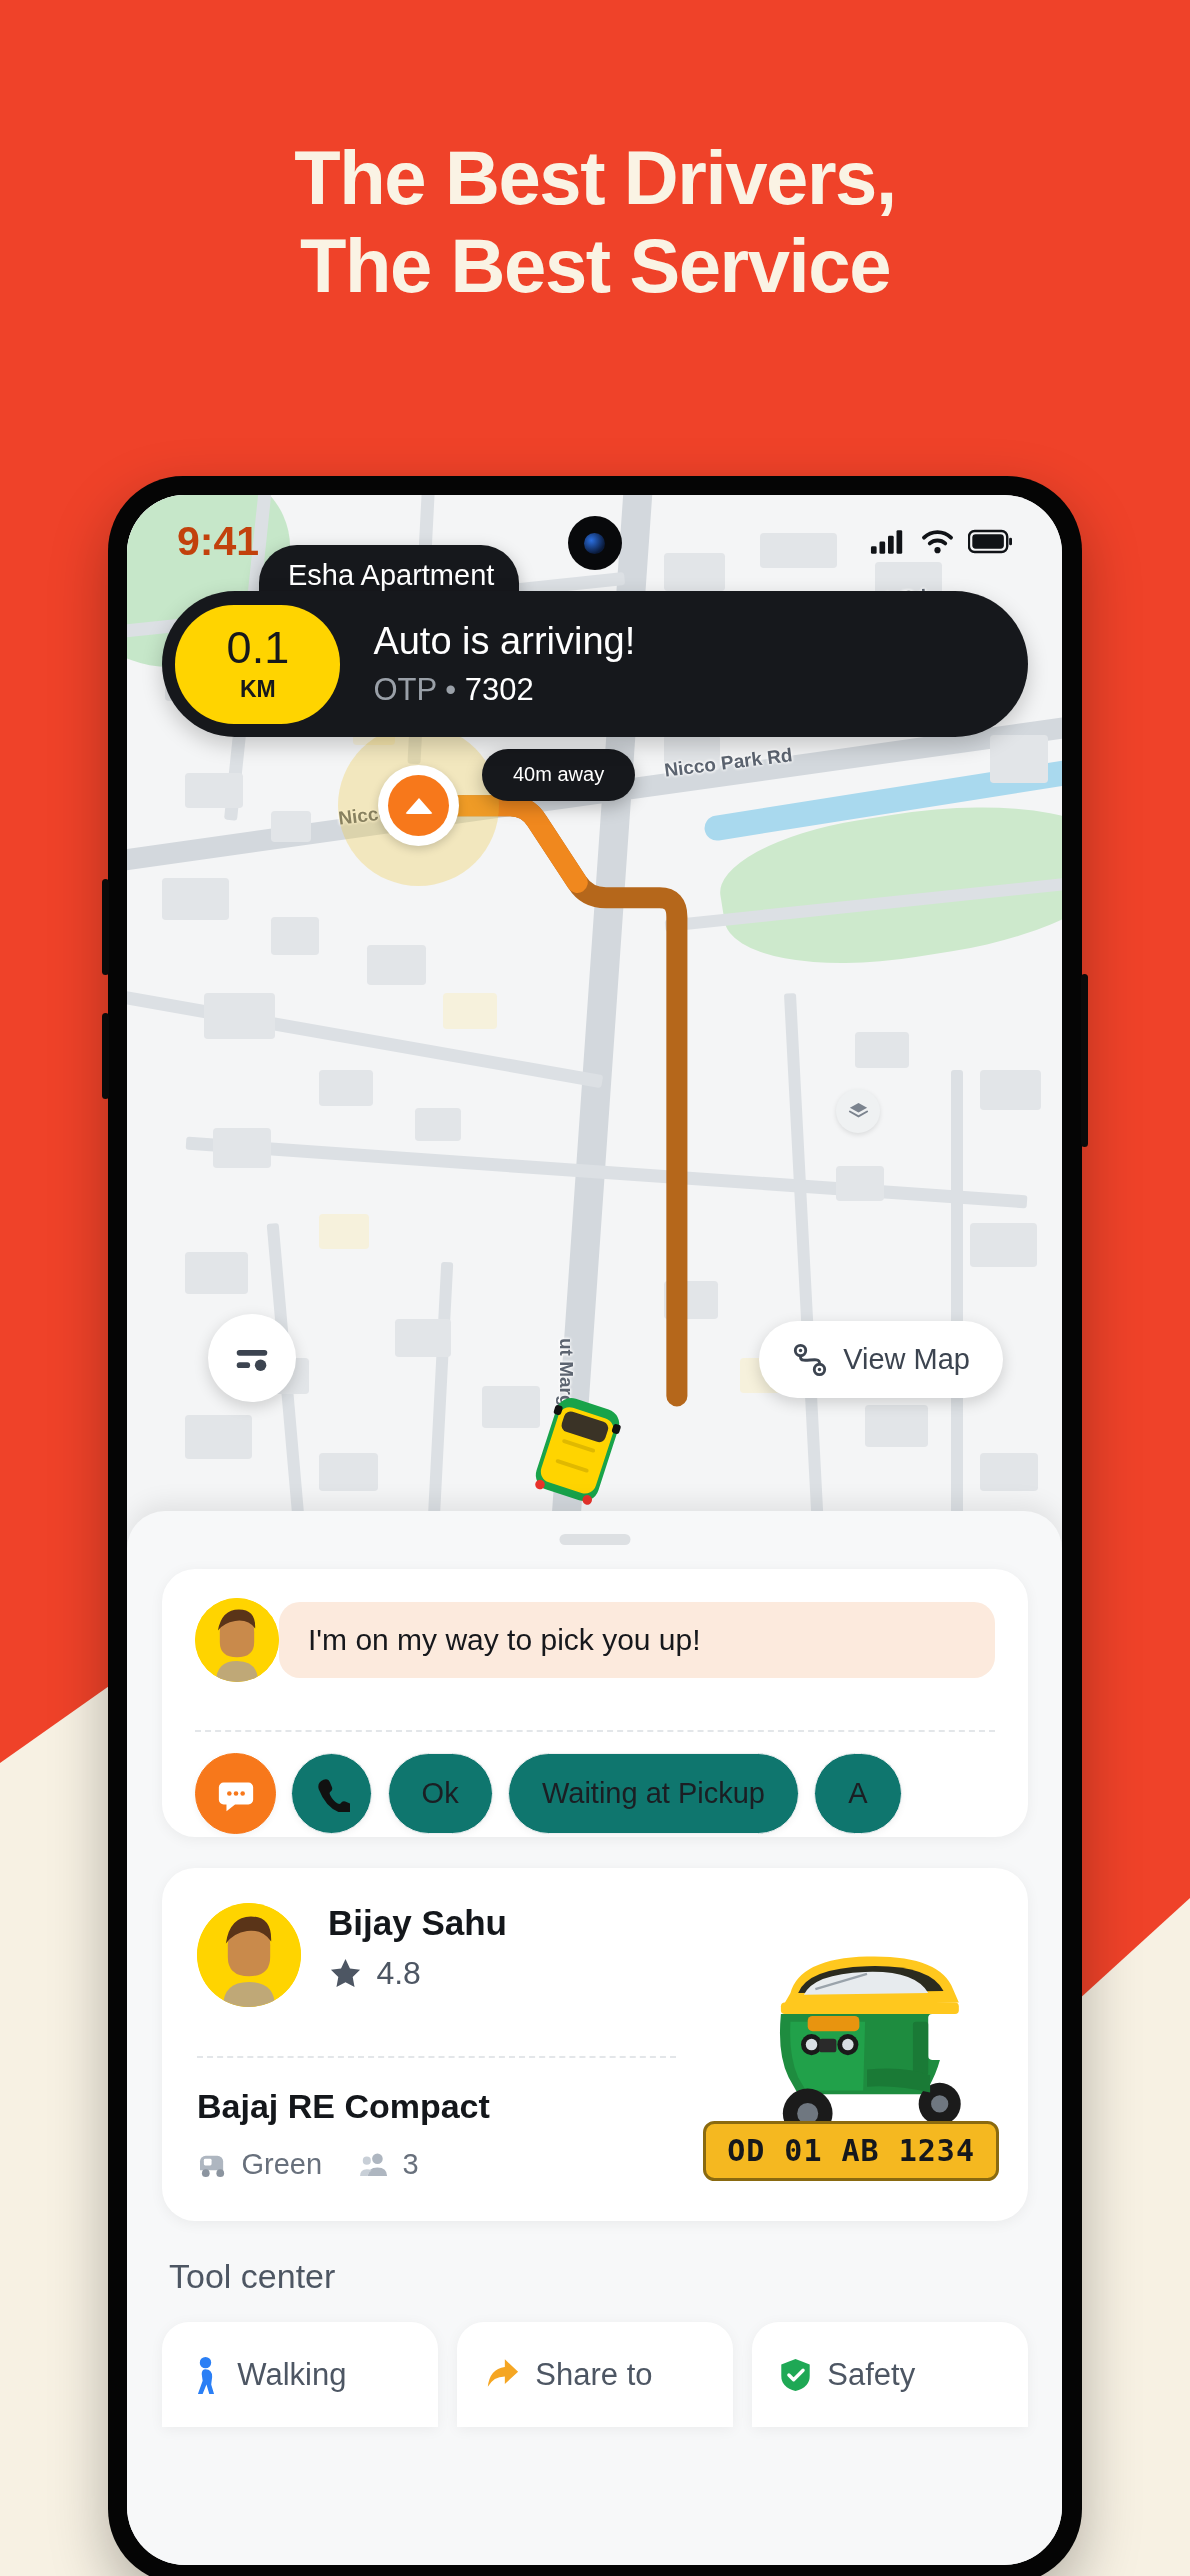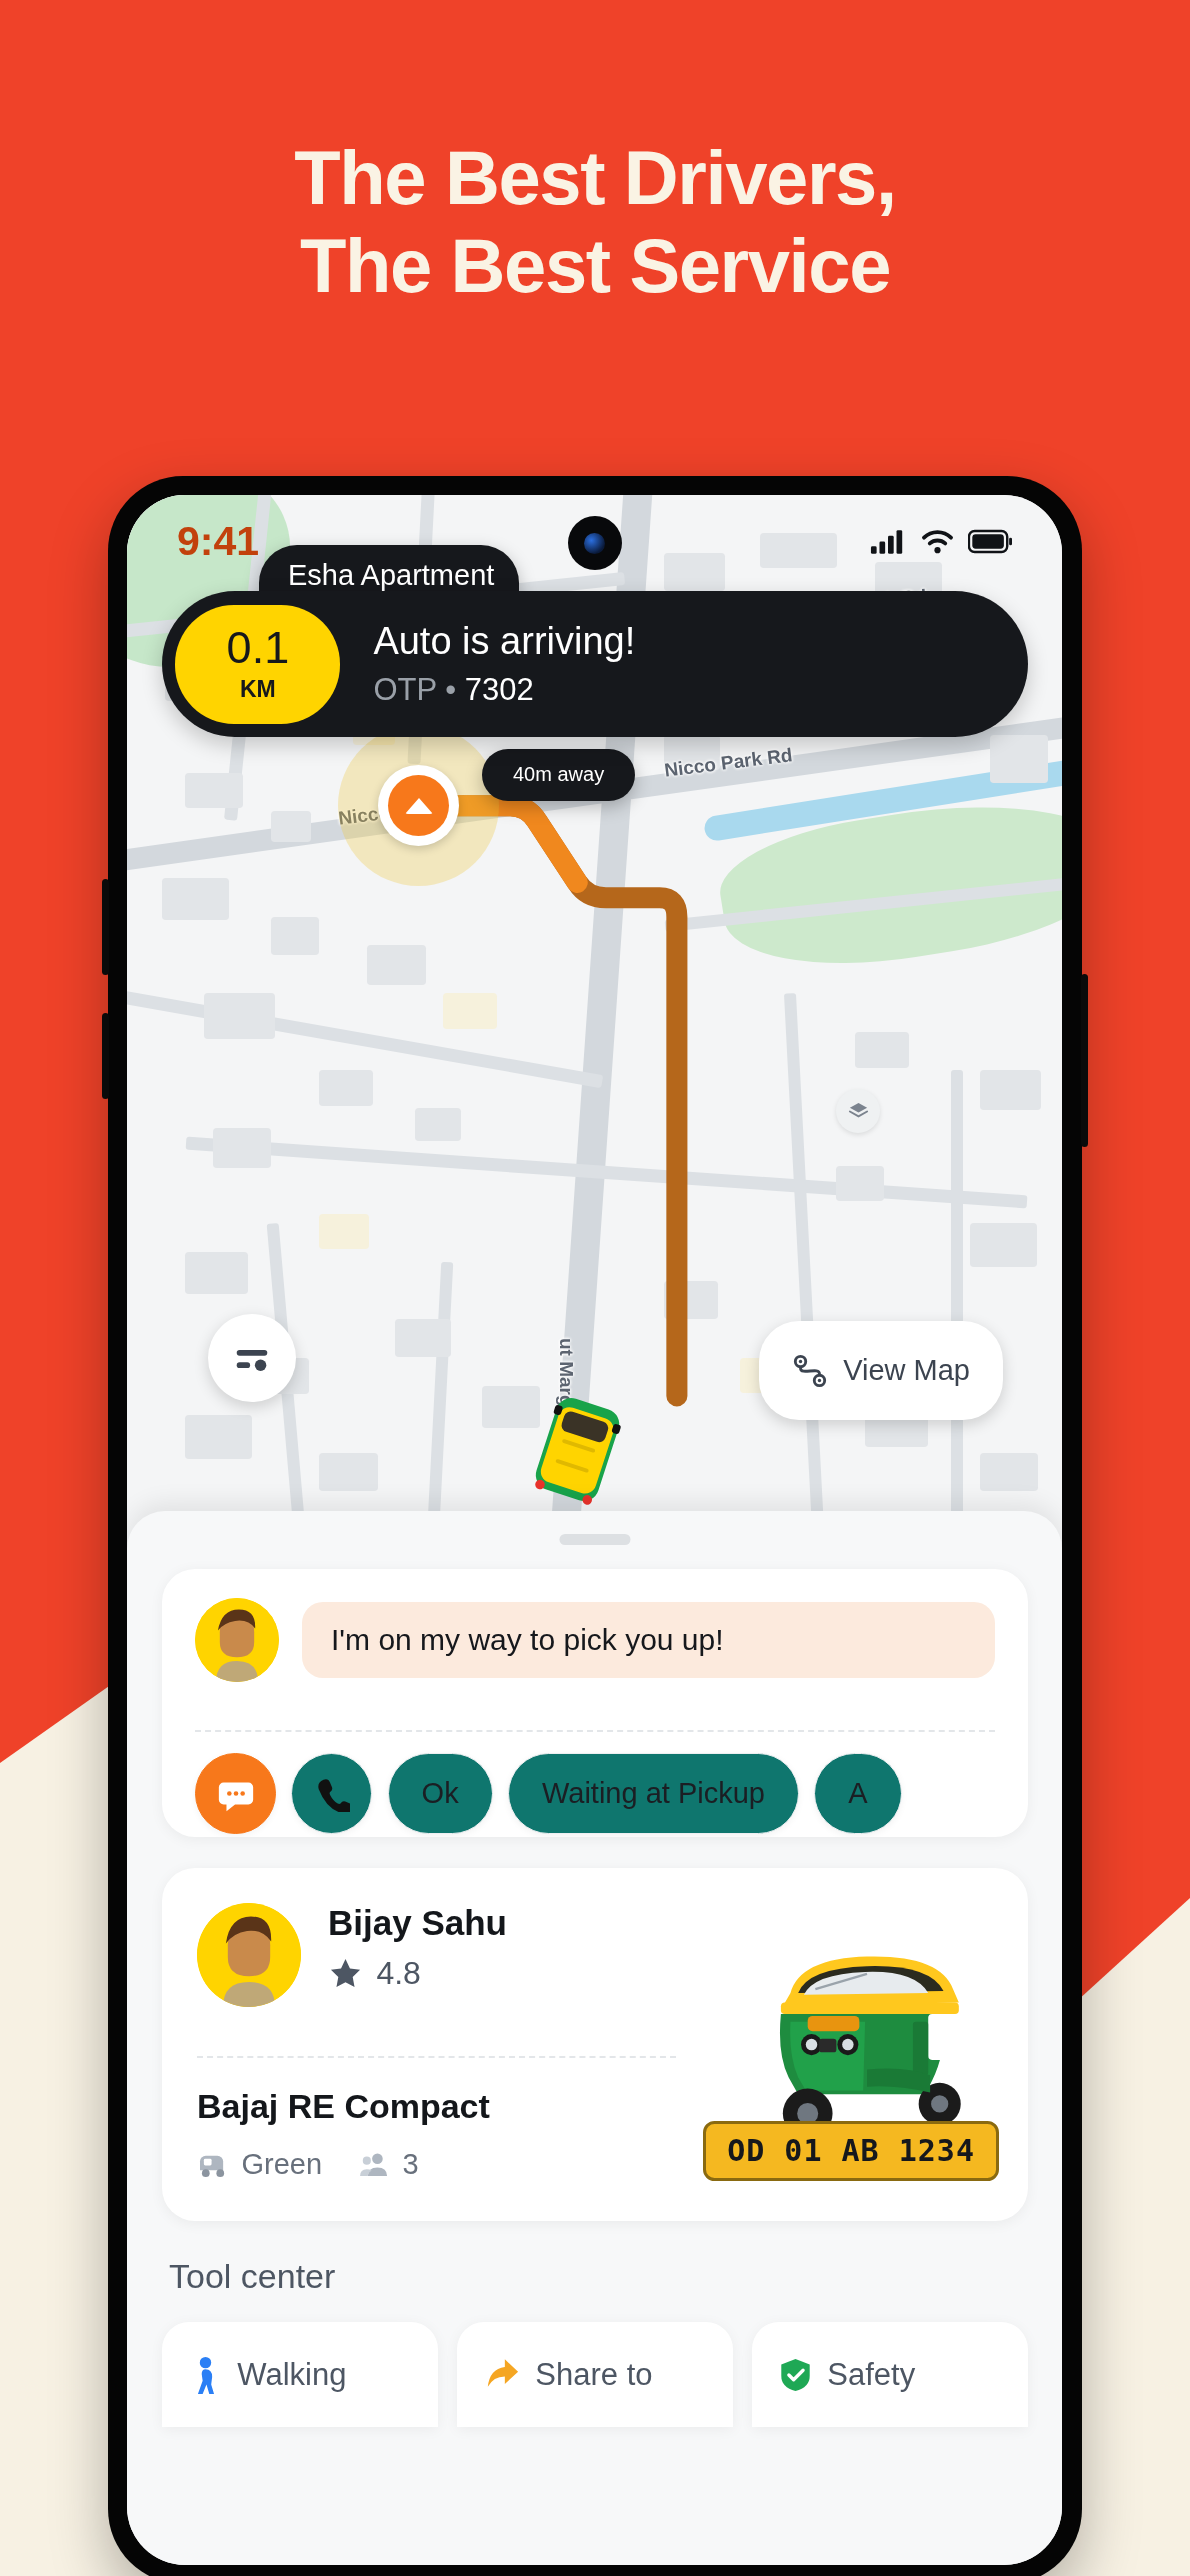--- a/index.html
+++ b/index.html
@@ -141,21 +141,21 @@
   .pencil{ color:#F4B731; font-size:25px; }
 
   .map-btn-filter{
     position:absolute; left:81px; top:819px;
     width:88px; height:88px; border-radius:50%;
     background:#fff; box-shadow:0 4.8px 15.3px rgba(0,0,0,.16);
     display:flex; align-items:center; justify-content:center;
   }
   .map-btn-view{
     position:absolute; right:59px; top:826px;
-    height:99px; padding:0 33px;
+    height:77px; padding:0 33px;
     border-radius:40px; background:#fff;
     box-shadow:0 4.8px 15.3px rgba(0,0,0,.16);
     display:flex; align-items:center; gap:15.3px;
     font-size:29px; color:#3C4450; font-weight:500;
   }
   .layer-btn{
     position:absolute; right:182px; top:594px;
     width:44px;height:44px;border-radius:50%;background:#EFF1F2;
     display:flex;align-items:center;justify-content:center;
     box-shadow:0 1.9px 5.8px rgba(0,0,0,.10);
@@ -175,21 +175,21 @@
 
   .card{
     background:#fff; border-radius:33px;
     box-shadow:0 2.9px 13.4px rgba(0,0,0,.055);
   }
 
   .msg-card{
     position:absolute; left:35px; top:58px; width:866px; height:268px;
     overflow:hidden;
   }
-  .msg-row{ display:flex; align-items:center; gap:23px; padding:29px 33px 0 33px; }
+  .msg-row{ display:flex; align-items:center; padding:29px 33px 0 33px; }
   .avatar{
     width:84px;height:84px;border-radius:50%; background:#FFD400;
     flex:0 0 84px; position:relative; overflow:hidden;
   }
   .bubble{
     background:#FCEADD; border-radius:21px;
     padding:21px 29px; font-size:30px; color:#16181C;
     flex:1;
   }
   .dashed{

